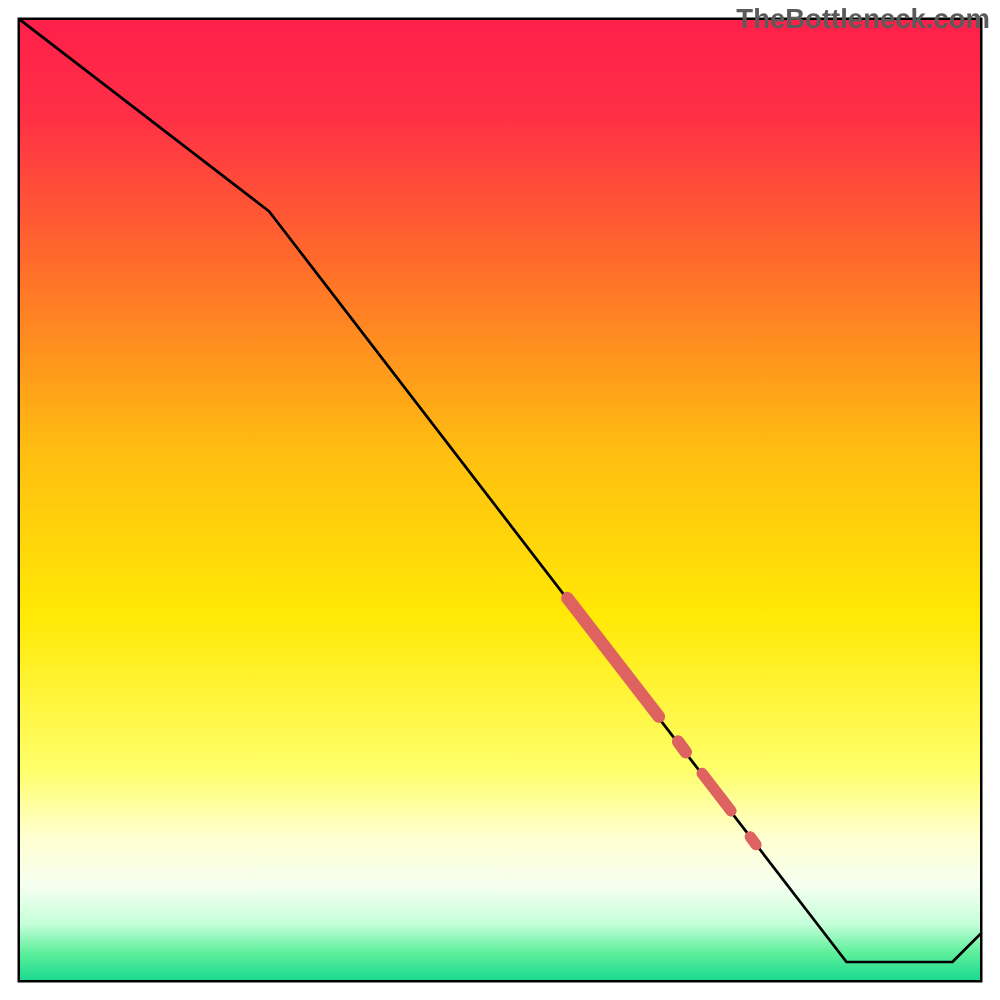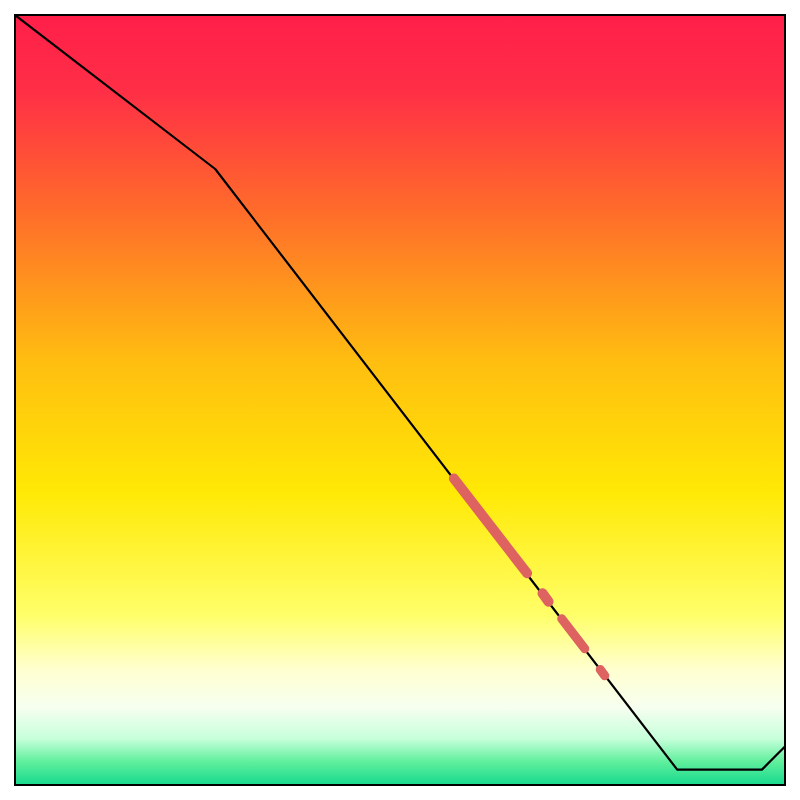--- a/index.html
+++ b/index.html
@@ -50,20 +50,21 @@
   .highlight {
     stroke: #dd6260;
     fill: none;
     stroke-linecap: round;
   }
 </style>
 </head>
 <body>
 
 <div class="stage">
+  <div class="watermark">TheBottleneck.com</div>
 
   <svg class="plot" viewBox="0 0 800 800">
     <defs>
       <linearGradient id="bg-grad" x1="0" y1="0" x2="0" y2="1">
           <stop offset="0%" stop-color="#ff1f4a"></stop>
           <stop offset="10%" stop-color="#ff2f46"></stop>
           <stop offset="25%" stop-color="#ff6a2b"></stop>
           <stop offset="45%" stop-color="#ffbe10"></stop>
           <stop offset="62%" stop-color="#ffe905"></stop>
           <stop offset="78%" stop-color="#ffff6a"></stop>

